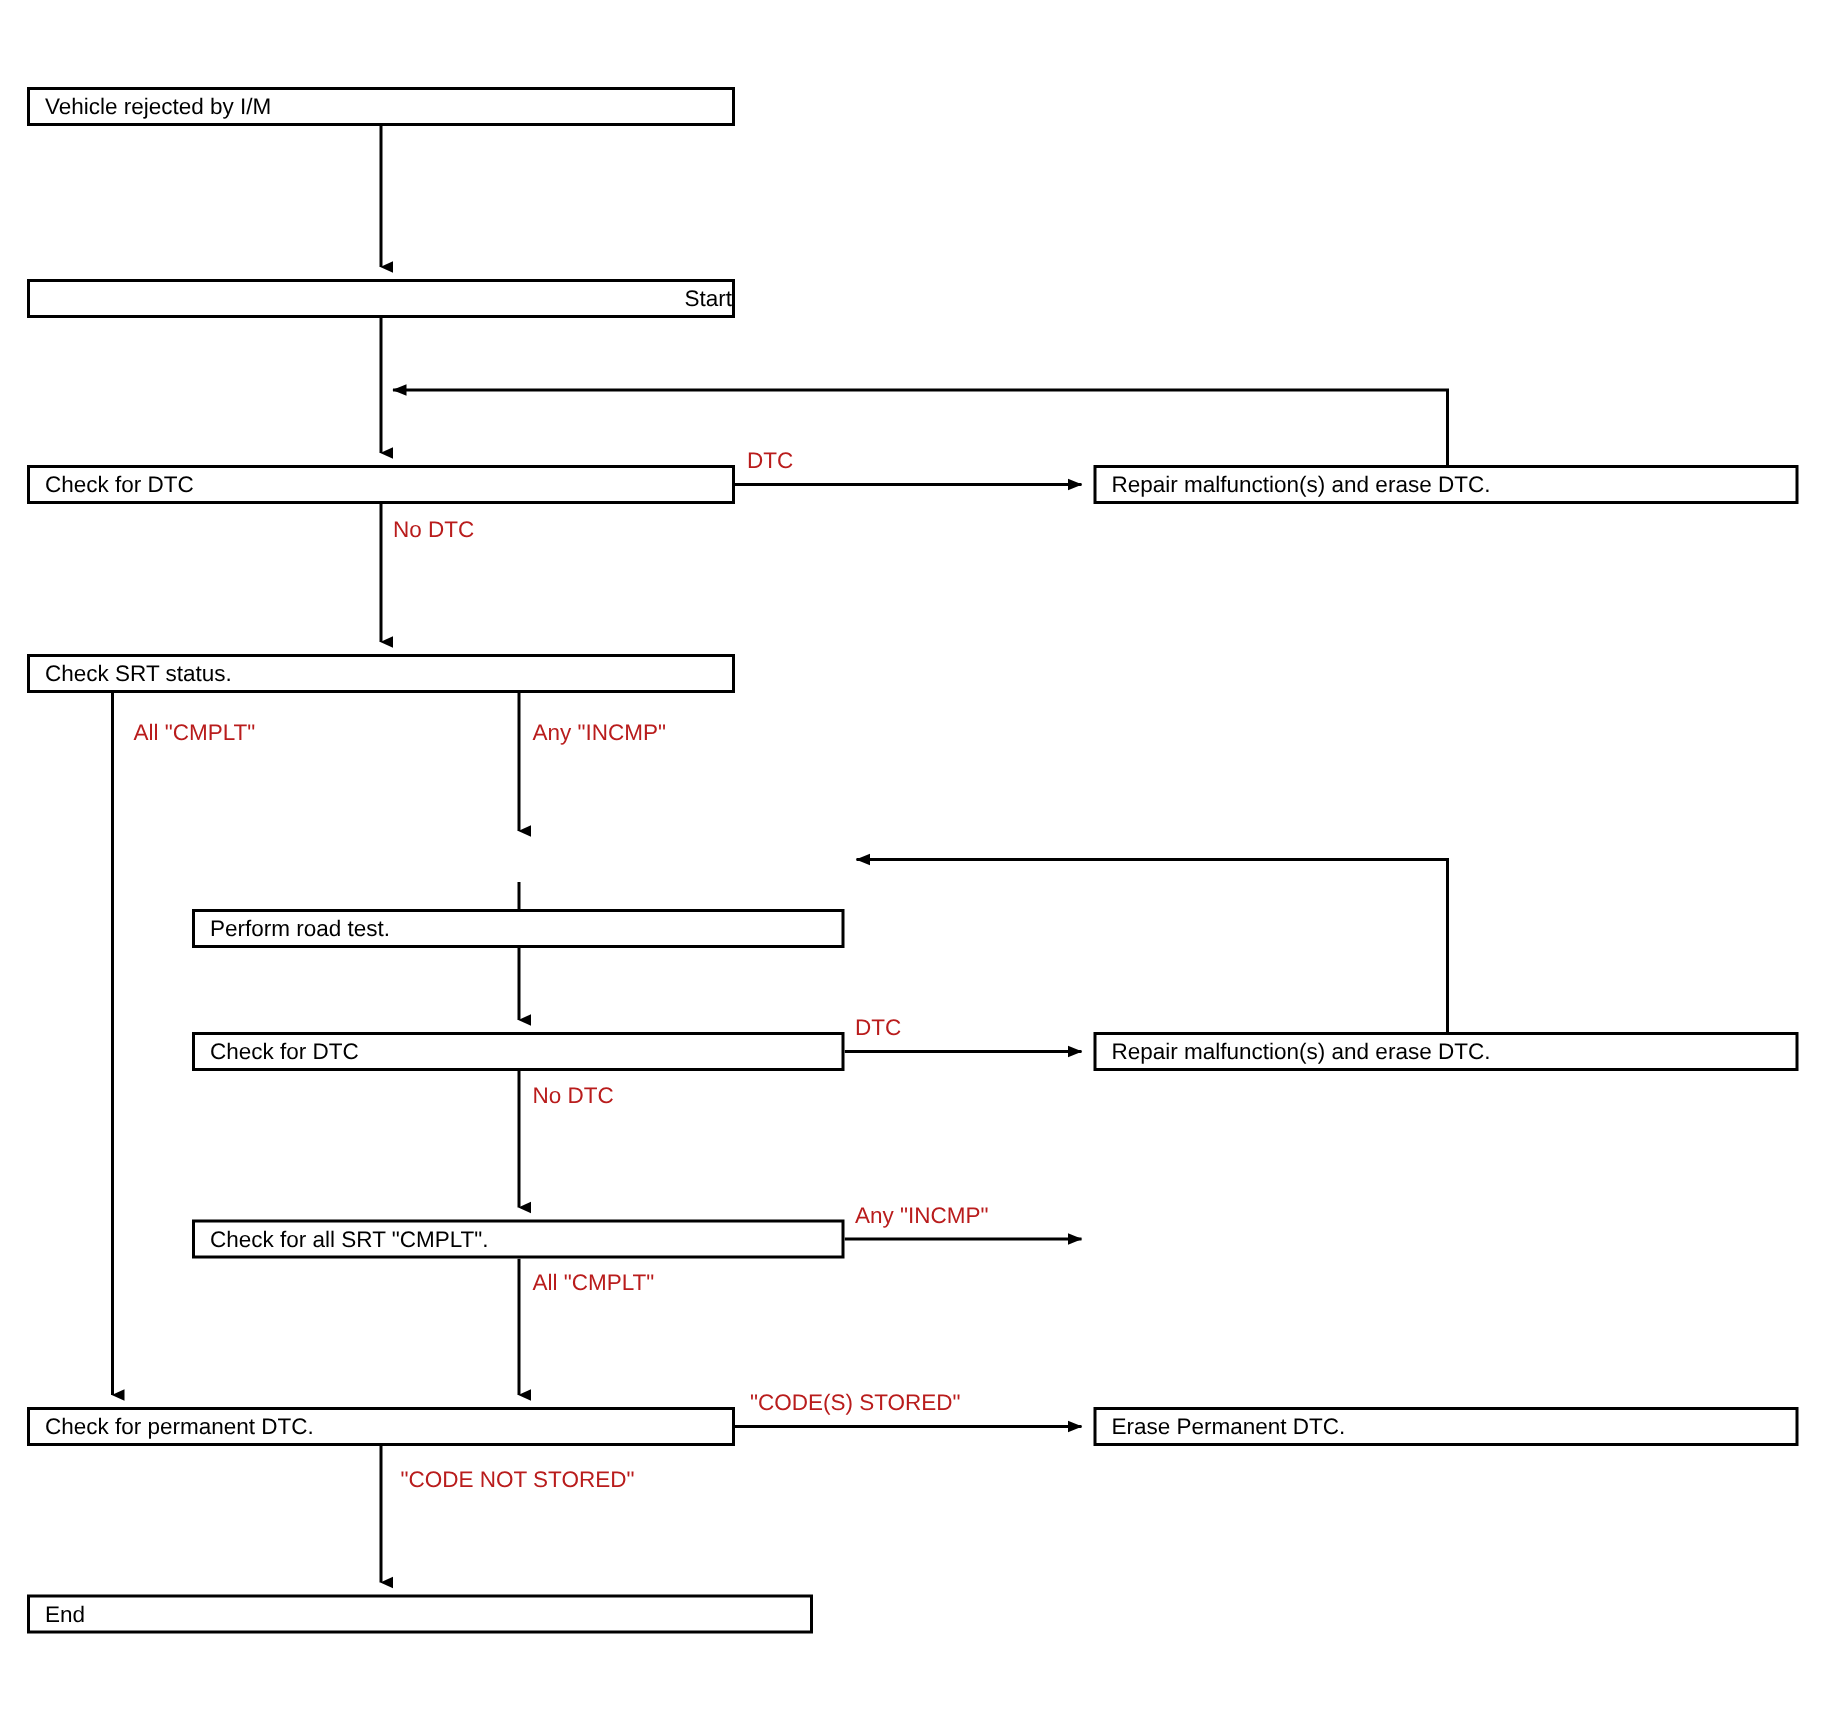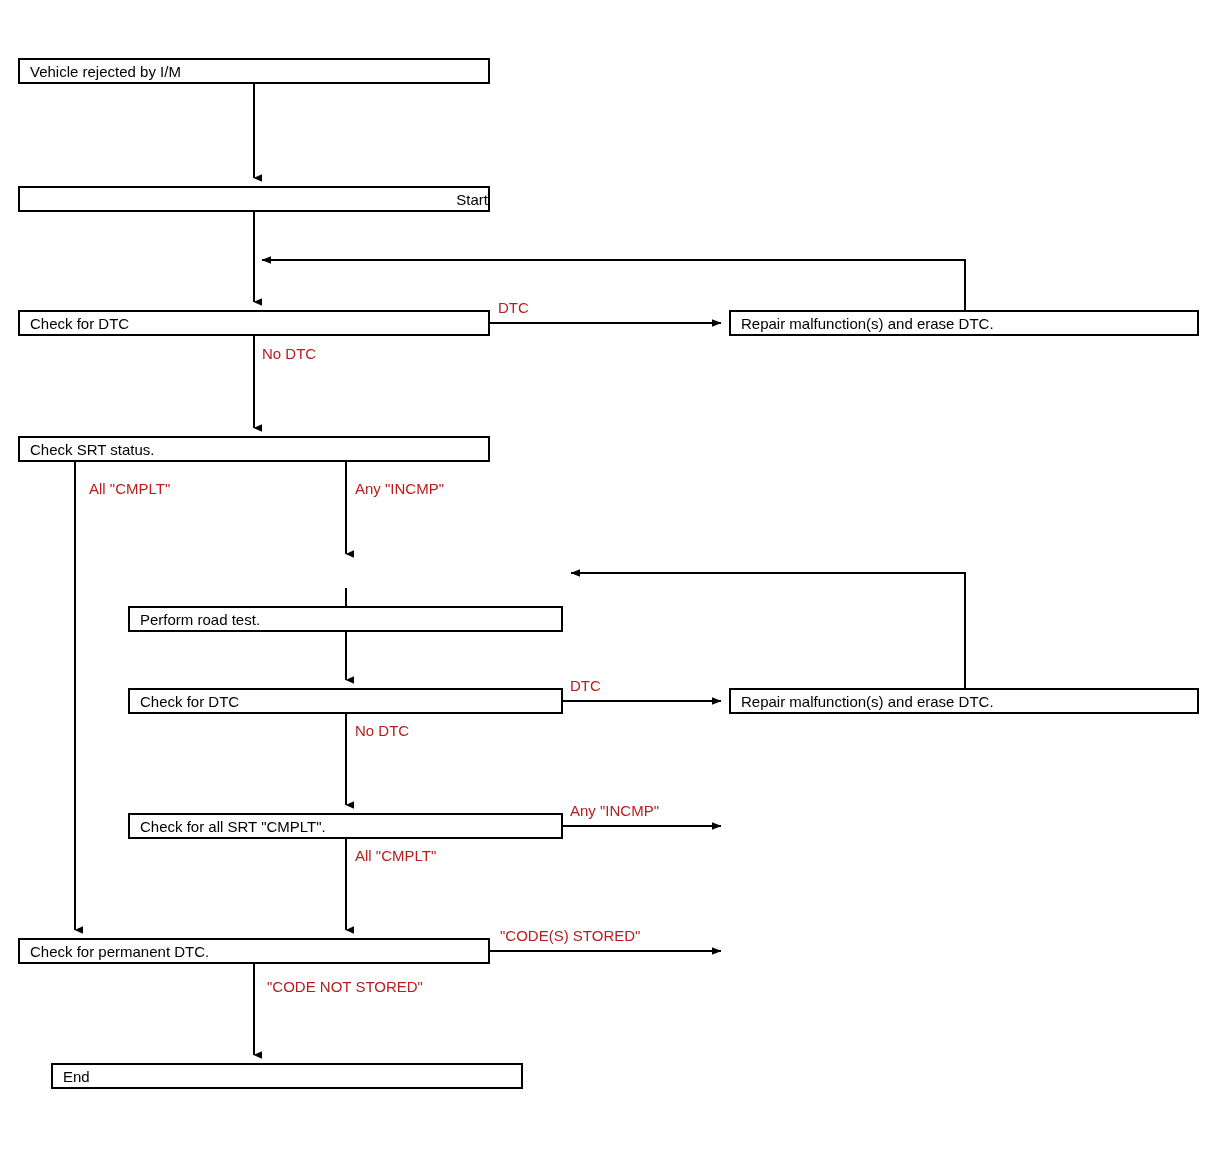--- a/index.html
+++ b/index.html
@@ -135,22 +135,25 @@
 
   <div class="node-box" style="left:128px; top:813px; width:435px; height:26px;">
     <span class="node-label">Check for all SRT "CMPLT".</span>
   </div>
 
 
   <div class="node-box" style="left:18px; top:938px; width:472px; height:26px;align-items:center;">
     <span class="node-label">Check for permanent DTC.</span>
   </div>
 
+  <div class="node-box" style="left:729px; top:938px; width:470px; height:26px;">
+    <span class="node-label">Erase Permanent DTC.</span>
+  </div>
 
-  <div class="node-box" style="left:18px; top:1063px; width:472px; height:26px;margin-left:33px;">
+  <div class="node-box" style="left:18px; top:1063px; width:524px; height:26px;">
     <span class="node-label">End</span>
   </div>
 
   <div class="edge-label" style="left:498px; top:300px;">DTC</div>
 
   <div class="edge-label" style="left:262px; top:346px;">No DTC</div>
 
   <div class="edge-label" style="left:89px; top:481px;">All "CMPLT"</div>
 
   <div class="edge-label" style="left:355px; top:481px;">Any "INCMP"</div>

